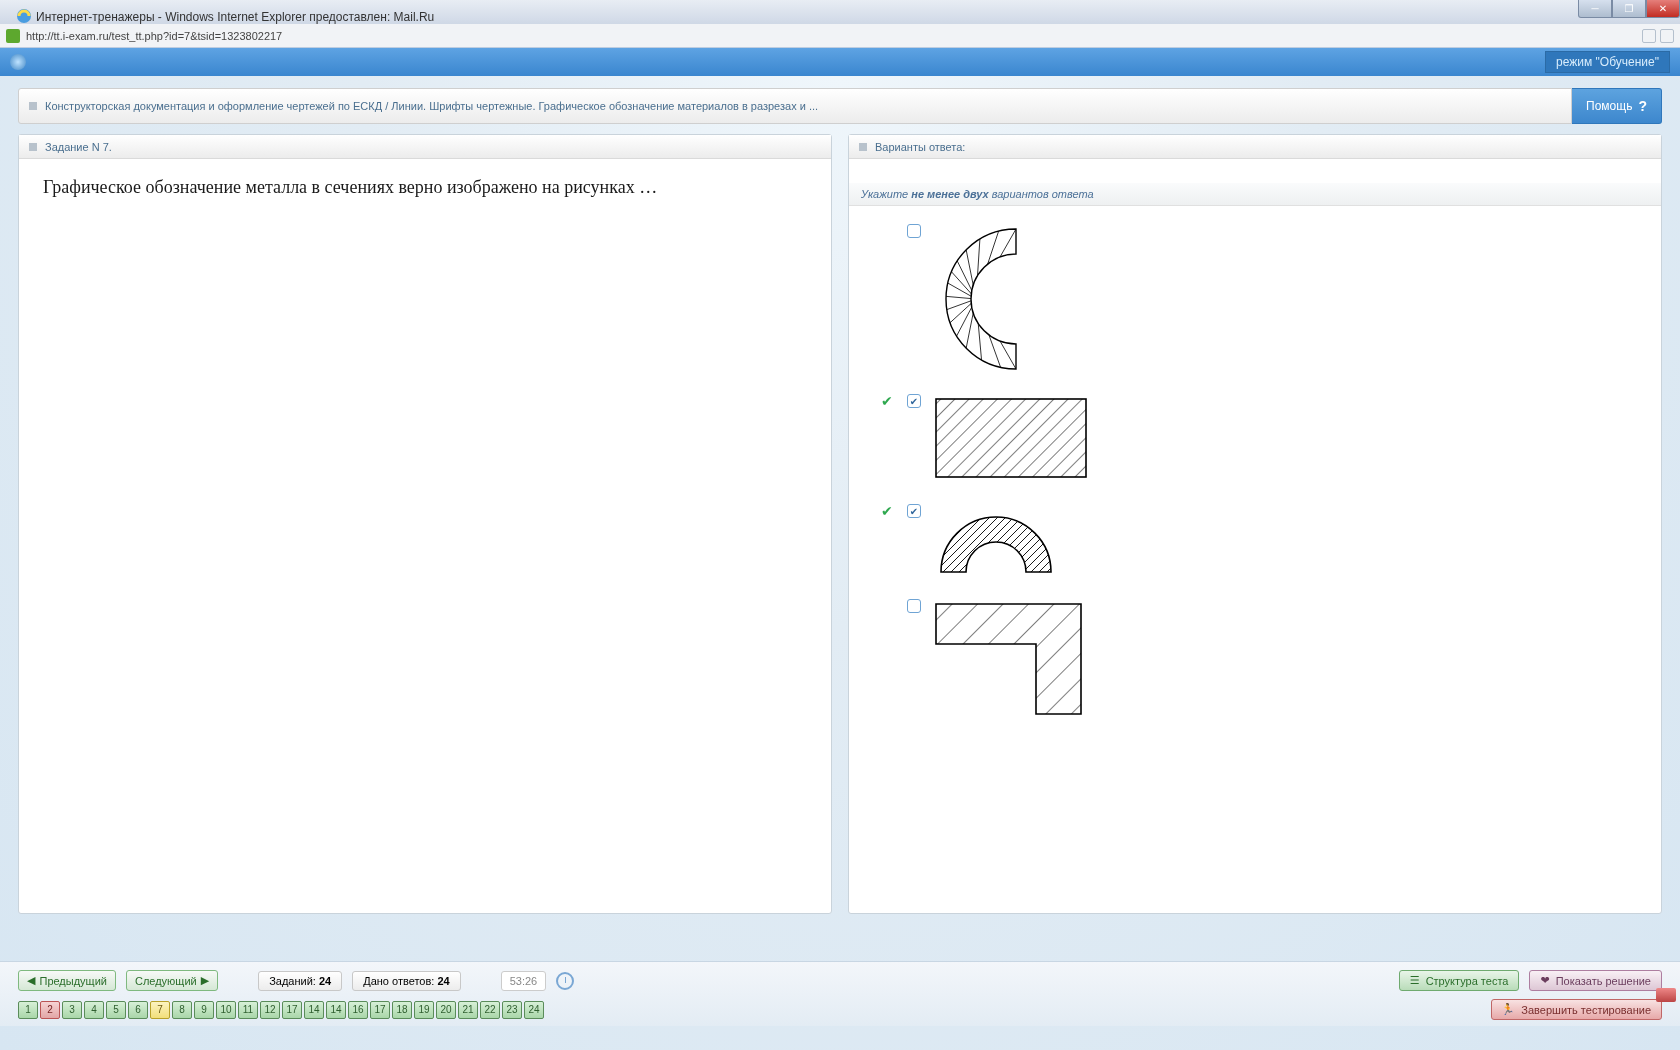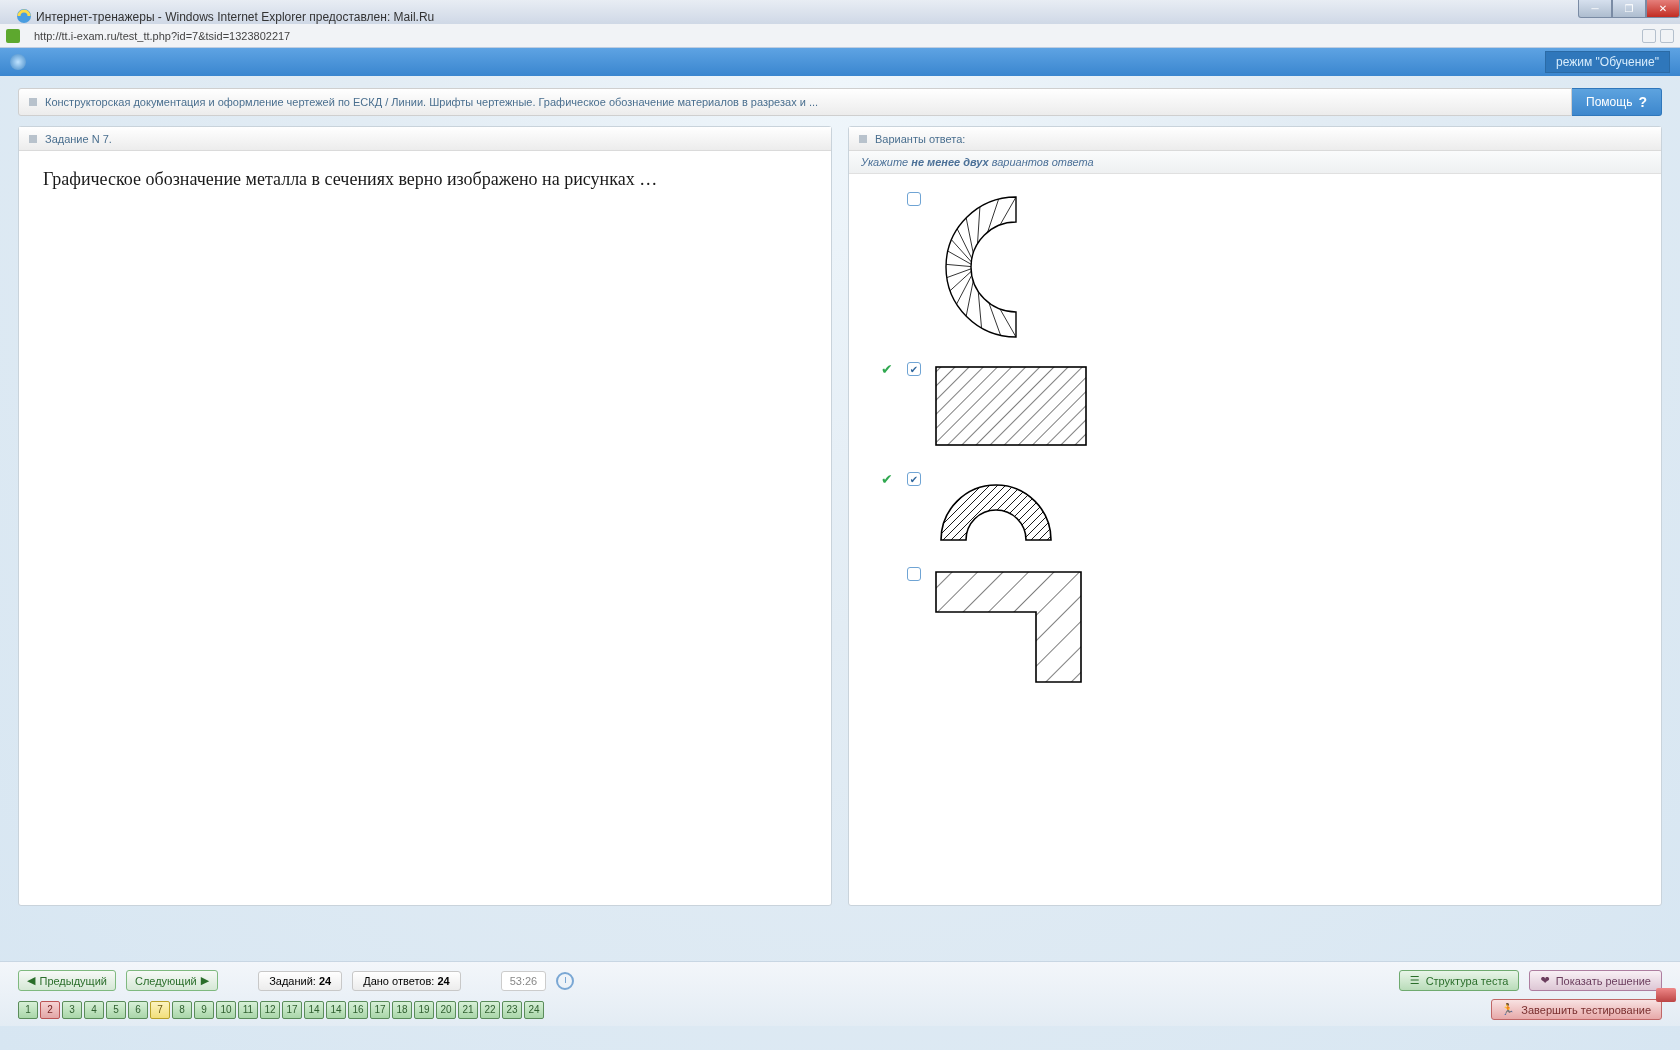--- a/index.html
+++ b/index.html
@@ -9,49 +9,49 @@
   .titlebar { height: 24px; background: linear-gradient(#e8edf4,#cfd8e6); display:flex; align-items:flex-end; padding:0 16px; position:relative; }
   .titlebar .ie-icon { width:16px;height:16px;display:inline-block;margin-right:4px; }
   .titlebar .title-text { color:#333; font-size:12px; }
   .win-ctrls { position:absolute; right:0; top:0; display:flex; height:18px; }
   .win-btn { width:34px;height:18px;display:flex;align-items:center;justify-content:center;border-left:1px solid #7a8ba4;border-bottom:1px solid #7a8ba4;border-right:1px solid #7a8ba4; background:linear-gradient(#d6e0ee,#aebdcf); font-size:10px;color:#fff;}
   .win-btn.min { border-radius:0 0 0 3px;}
   .win-btn.close { background:linear-gradient(#e57f7b,#c22c22);border-radius:0 0 3px 0;}
   .win-btn.max { }
 
   
-  .addrbar { height:24px; background:#f1f3f6;border-bottom:1px solid #bfcde0; display:flex;align-items:center; padding:0 6px; gap:14px;}
+  .addrbar { height:24px; background:#f1f3f6;border-bottom:1px solid #bfcde0; display:flex;align-items:center; padding:0 6px; gap:6px;}
   .addrbar .fav-icon { width:14px;height:14px;background:#5da82e;display:inline-block;border-radius:2px;}
   .addrbar .url { color:#444; }
   .addrbar .rt { margin-left:auto; display:flex; gap:4px;}
   .addrbar .rt .ic { width:14px;height:14px;border:1px solid #b5c0cd;border-radius:2px;}
 
   
   .appheader { height:28px; background:linear-gradient(#5ea3e3,#3a86cf); color:#e8f2fb; display:flex; align-items:center; padding:0 10px; }
   .appheader .globe { width:16px;height:16px;background:radial-gradient(#bfe3ff,#3f86c5);border-radius:50%;margin-right:8px;}
   .appheader .title { font-size:14px;margin-top:44px; }
   .appheader .mode { margin-left:auto; background:#2f77bb; color:#d7ecfc;padding:3px 10px;border:1px solid #2b6ba6;font-size:12px;}
 
   .body-area { position:absolute; top:76px; left:0; right:0; bottom:0; background: radial-gradient(ellipse at top, #eff6fb 0%, #e2ecf4 40%, #d7e6f2 100%);}
 
   
-  .crumbbar { margin:12px 18px 0 18px; display:flex; height:28px;}
+  .crumbbar { margin:12px 18px 0 18px; display:flex; height:36px;}
   .crumb { flex:1; background:linear-gradient(#ffffff,#ececec); border:1px solid #cfcfcf; border-radius:3px 0 0 3px; display:flex; align-items:center; padding:0 10px; color:#4a6f8f; font-size:11px;}
   .crumb .sq { width:8px;height:8px;background:#b8c2cc;margin-right:8px;}
   .helpbtn { width:90px; background:linear-gradient(#5da3df,#3d87cd); color:#fff; display:flex;align-items:center;justify-content:center;gap:6px;border:1px solid #2f77bb;border-left:none;border-radius:0 3px 3px 0; font-size:12px;}
   .helpbtn .q { font-weight:bold;font-size:14px;}
 
   
   .panels { display:flex; gap:16px; margin:10px 18px 0 18px; height:780px;}
   .panel { background:#fff; border:1px solid #c9d3db; border-radius:3px; display:flex; flex-direction:column;}
   .panel.left { flex:1;}
   .panel.right { flex:1;}
   .panel-hd { height:24px; background:linear-gradient(#fff,#ececec); border-bottom:1px solid #dadada; display:flex; align-items:center; padding:0 10px; color:#4a6f8f; font-size:11px;}
   .panel-hd .sq { width:8px;height:8px;background:#b8c2cc;margin-right:8px;}
-  .panel-sub { background:linear-gradient(#fafbfc,#eef0f1); border-bottom:1px solid #e0e0e0; padding:5px 12px; font-style:italic; color:#4c7198;}
+  .panel-sub { background:linear-gradient(#fafbfc,#eef0f1); border-bottom:1px solid #e0e0e0; padding:5px 12px; font-style:italic; color:#4c7198;margin-top:24px;}
   .panel-body { padding:18px 24px; overflow:auto;}
   .q-text { font-family:"Times New Roman",serif; font-size:18px; color:#1a1a1a;}
 
   .answer { display:flex; align-items:flex-start; gap:10px; padding:6px 0 14px 20px;}
   .answer .tick { width:16px;color:#2fa84f;font-size:14px;line-height:14px;}
   .answer .cb { width:14px;height:14px;border:1px solid #6fa4d4;border-radius:3px;display:flex;align-items:center;justify-content:center;font-size:10px;color:#30669b; background:#fff;}
   .answer .cb.checked::after{content:"✔";}
   .answer .img { }
 
   

